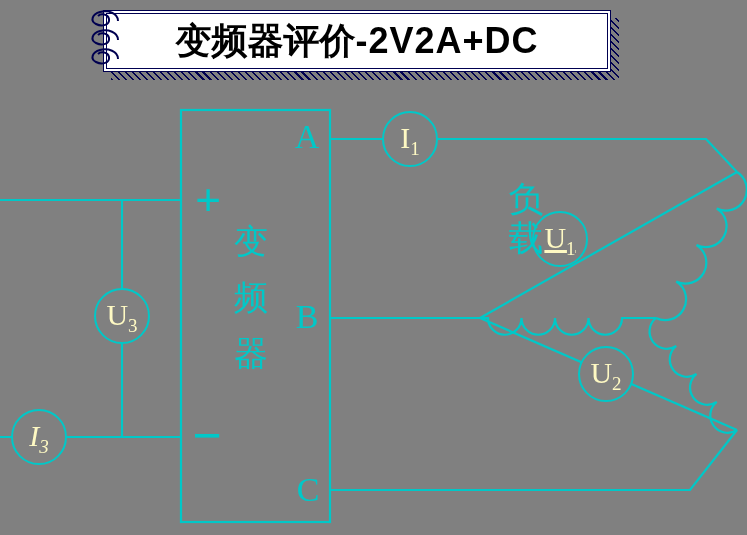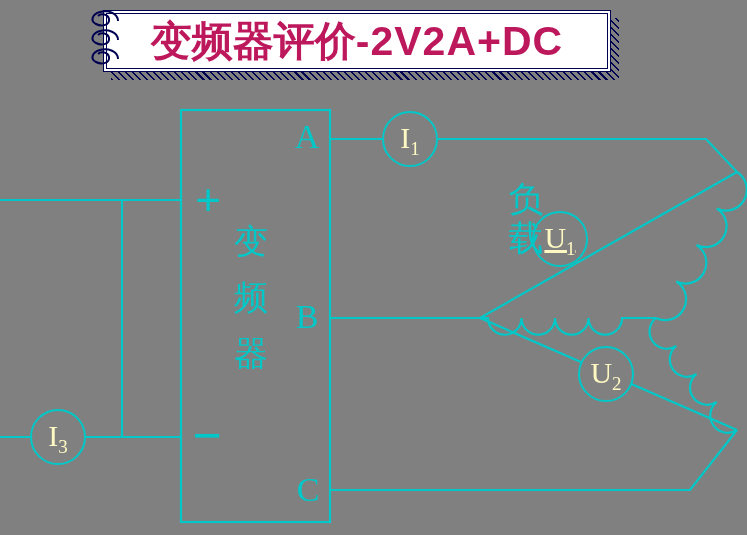--- a/index.html
+++ b/index.html
@@ -13,21 +13,21 @@
   
   .meter {
     position:absolute; width:56px; height:56px; box-sizing:border-box;
     border:2.2px solid #00c8c8; border-radius:50%; background:#808080;
     display:flex; align-items:center; justify-content:center;
     color:#fef9c3; font-size:30px;
   }
   .meter sub { font-size:19px; line-height:1; }
   .m-i1 { left:382px; top:111px; }
   .m-u3 { left:94px;  top:288px; }
-  .m-i3 { left:30px;  top:409px; }
+  .m-i3 { left:11px;  top:409px;font-style:italic; }
   .m-i2 { left:399px; top:462px; }
   .m-u1 { left:532px; top:211px;text-decoration:underline; }
   .m-u2 { left:578px; top:346px;text-align:center; }
 
   
   .mark {
     position:absolute; width:44px; height:44px; display:flex;
     align-items:center; justify-content:center; color:#00c8c8; font-size:34px;
   }
   .t-a { left:285px; top:115px; }
@@ -47,21 +47,21 @@
   
   .banner-shadow {
     position:absolute; left:111px; top:18px; width:508px; height:62px;
     background:repeating-linear-gradient(45deg,#000050 0,#000050 1.5px,transparent 1.5px,transparent 5px);
   }
   .banner {
     position:absolute; left:103px; top:10px; width:508px; height:62px;
     box-sizing:border-box; background:#ffffff; border:4px double #000050;
     display:flex; align-items:center; justify-content:center;
   }
-  .title { font-size:41px; color:#be185d; white-space:nowrap; }
+  .title { font-size:36px; color:#000000; white-space:nowrap; }
   .title .zh { font-family:"Liberation Serif", serif; font-weight:700; }
   .title .en { font-family:"Liberation Sans", sans-serif; font-weight:800; letter-spacing:1px; }
 
   .spiral { position:absolute; left:87px; width:34px; height:20px; }
   .sp1 { top:9px; } .sp2 { top:28px; } .sp3 { top:47px; }
   .spiral path { stroke:#000050; stroke-width:2; fill:none; }
 </style>
 </head>
 <body>
 
@@ -82,20 +82,23 @@
     <path d="M480 318 L737 172"></path>
     <path d="M480 318 L737 430"></path>
 
     <path d="M480 318 L488 318 A16.75 16.75 0 0 0 521.5 318 A16.75 16.75 0 0 0 555 318 A16.75 16.75 0 0 0 588.5 318 A16.75 16.75 0 0 0 622 318 L656 318"></path>
     <path d="M737 172 A20.9 20.9 0 0 1 716.75 208.5 A20.9 20.9 0 0 1 696.5 245 A20.9 20.9 0 0 1 676.25 281.5 A20.9 20.9 0 0 1 656 318"></path>
     <path d="M656 318 A17.3 17.3 0 0 0 676.25 346 A17.3 17.3 0 0 0 696.5 374 A17.3 17.3 0 0 0 716.75 402 A17.3 17.3 0 0 0 737 430"></path>
   </svg>
 
   <div class="meter m-i1">
     <span><span>I</span><sub>1</sub></span>
+  </div>
+  <div class="meter m-u3">
+    <span><span>U</span><sub>3</sub></span>
   </div>
   <div class="meter m-i3">
     <span><span>I</span><sub>3</sub></span>
   </div>
   <div class="meter m-u1">
     <span><span>U</span><sub>1</sub></span>
   </div>
   <div class="meter m-u2">
     <span><span>U</span><sub>2</sub></span>
   </div>

